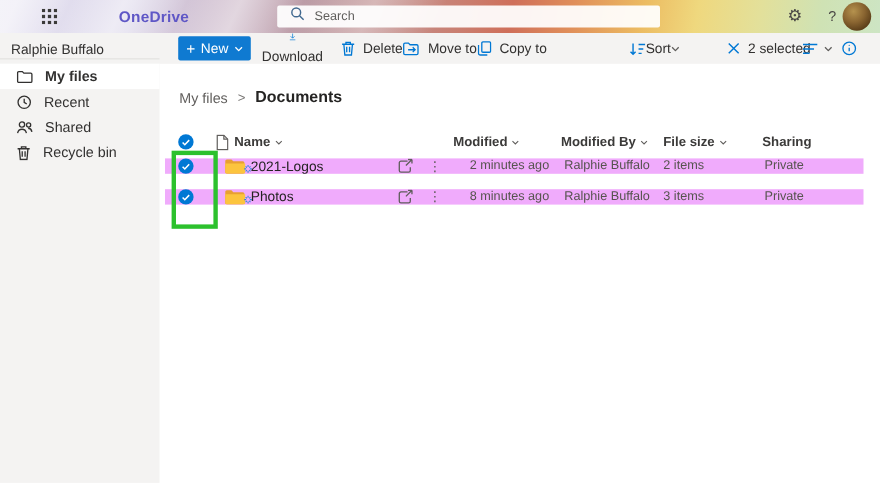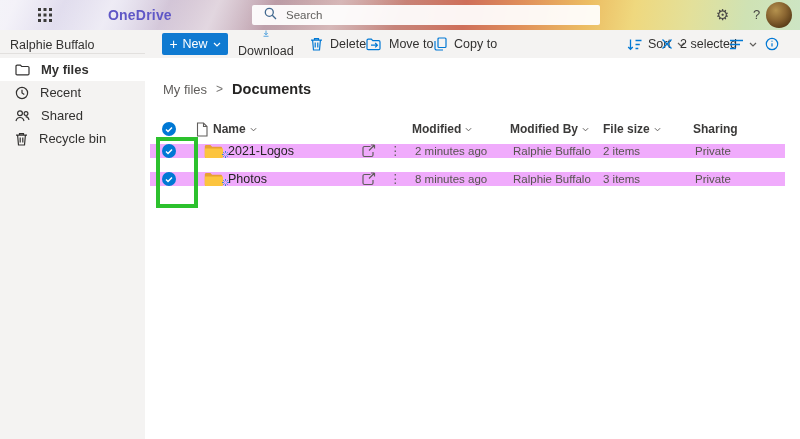--- a/index.html
+++ b/index.html
@@ -24,21 +24,21 @@
 
   
   .toolbar { position:absolute; left:0; top:30px; width:800px; height:28px; background:#f4f3f2; }
   .user-name { position:absolute; left:10px; top:8px; font-size:12.5px; color:#323130; }
   .btn-new { position:absolute; left:162px; top:3px; width:66px; height:22px; background:#0f7ad1; border-radius:2px;
     color:#fff; display:flex; align-items:center; justify-content:center; gap:5px; font-size:12.5px; cursor:pointer; }
   .btn-new .plus { font-size:14px; line-height:12px; }
   .cmd { position:absolute; top:0; height:28px; display:flex; align-items:center; gap:7px; font-size:12.5px; color:#323130; cursor:pointer; }
   .cmd svg { display:block; }
   #cmd-download { left:238px;flex-direction:column; } #cmd-delete { left:310px;justify-content:space-between; } #cmd-move { left:366px; } #cmd-copy { left:434px; }
-  #cmd-sort { left:627px; gap:6px; } #cmd-selected { left:661px; gap:7px; } #cmd-view { left:729px; gap:5px; } #cmd-info { left:765px; }
+  #cmd-sort { left:572px; gap:0; } #cmd-selected { left:661px; gap:7px; } #cmd-view { left:729px; gap:5px; } #cmd-info { left:765px; }
   .chev-gray { color:#605e5c; }
 
   
   .sidebar-divider { position:absolute; left:0; top:53px; width:145px; height:1px; background:#e2e0de; }
   .sidebar { position:absolute; left:0; top:58px; width:145px; height:381px; background:#f4f3f2; }
   .nav-item { height:23px; display:flex; align-items:center; padding-left:15px; gap:11px; font-size:13px; color:#323130; cursor:pointer; }
   .nav-item.selected { background:#ffffff; font-weight:bold; }
   .nav-item svg { flex:none; }
 
   
@@ -51,21 +51,21 @@
   .row { position:absolute; left:150px; width:635px; height:14px; background:#f0abfc; cursor:pointer; }
   .row1 { top:144px; } .row2 { top:172px; }
 
   .cell { position:absolute; top:0; height:100%; display:flex; align-items:center; gap:4px; }
   .c-check { left:12px; }
   .list-header .c-icon { left:46px; }
   .row .c-icon { left:54px; }
   .list-header .c-name { left:63px; }
   .row .c-name { left:78px; }
   .c-share { left:211px; } .c-dots { left:239px; }
-  .list-header .c-mod { left:262px; } .row .c-mod { left:265px; }
+  .list-header .c-mod { left:262px; } .row .c-mod { left:277px; }
   .list-header .c-by { left:360px; } .row .c-by { left:363px; }
   .c-size { left:453px; }
   .list-header .c-sharing { left:543px; } .row .c-sharing { left:545px; }
 
   .hdr-label { font-size:12px; font-weight:600; color:#3b3a39; }
   .row-name { font-size:12.5px; color:#252423; }
   .meta { font-size:11.5px; color:#56544f; }
   .check-circle { width:14px; height:14px; border-radius:50%; background:#0078d4; display:flex; align-items:center; justify-content:center; cursor:pointer; }
   .dots { font-size:12.5px; color:#605e5c; cursor:pointer; line-height:10px; }
   .sparkle { position:absolute; left:71px; top:1px; }

